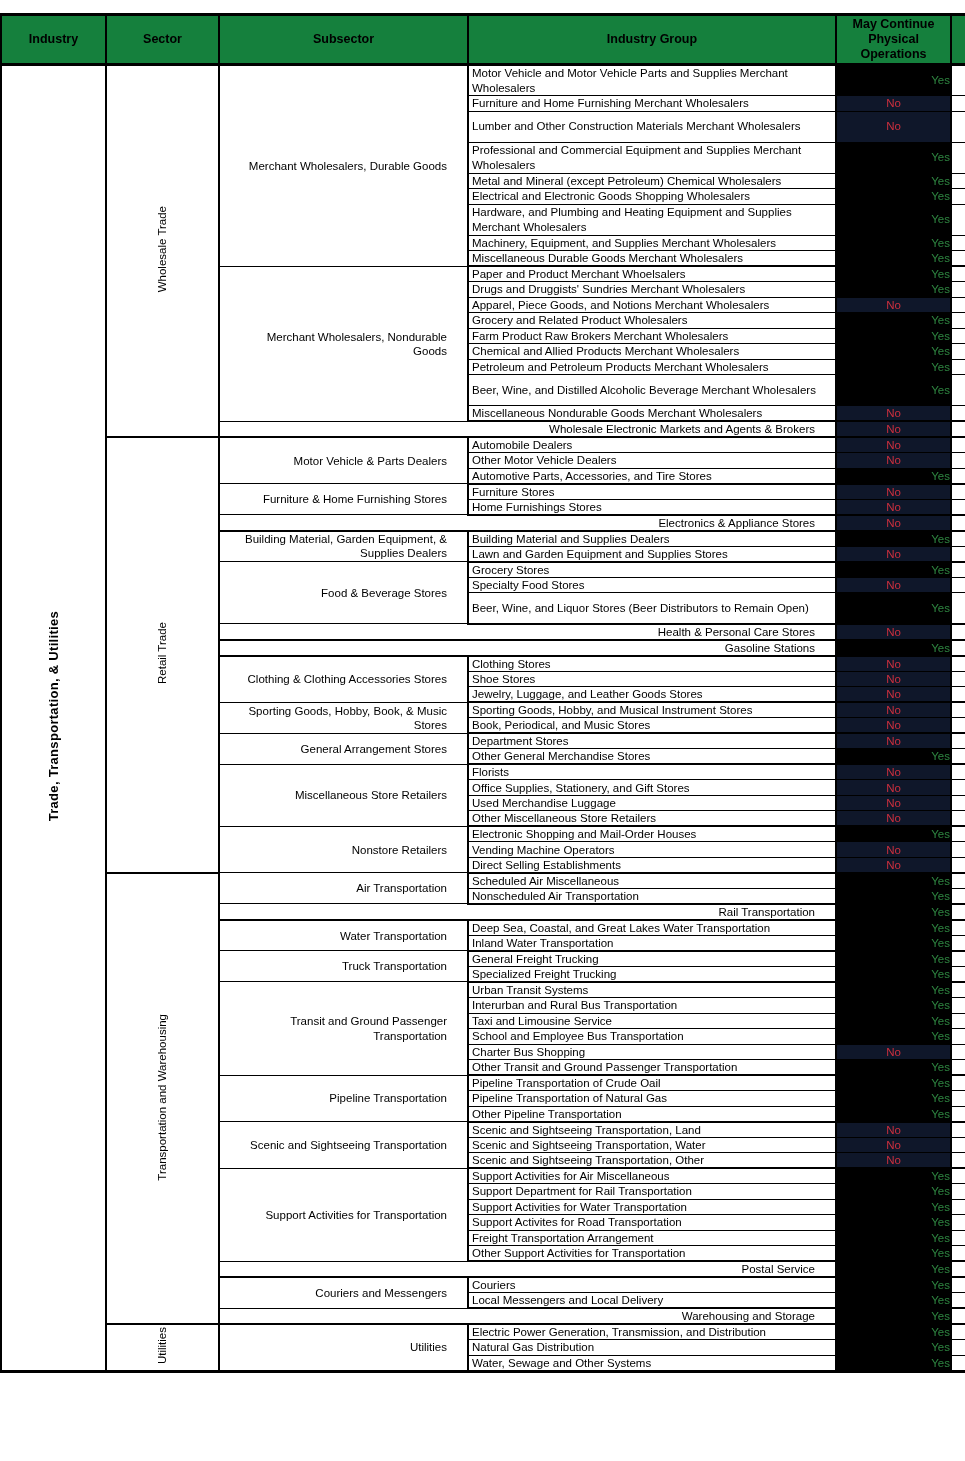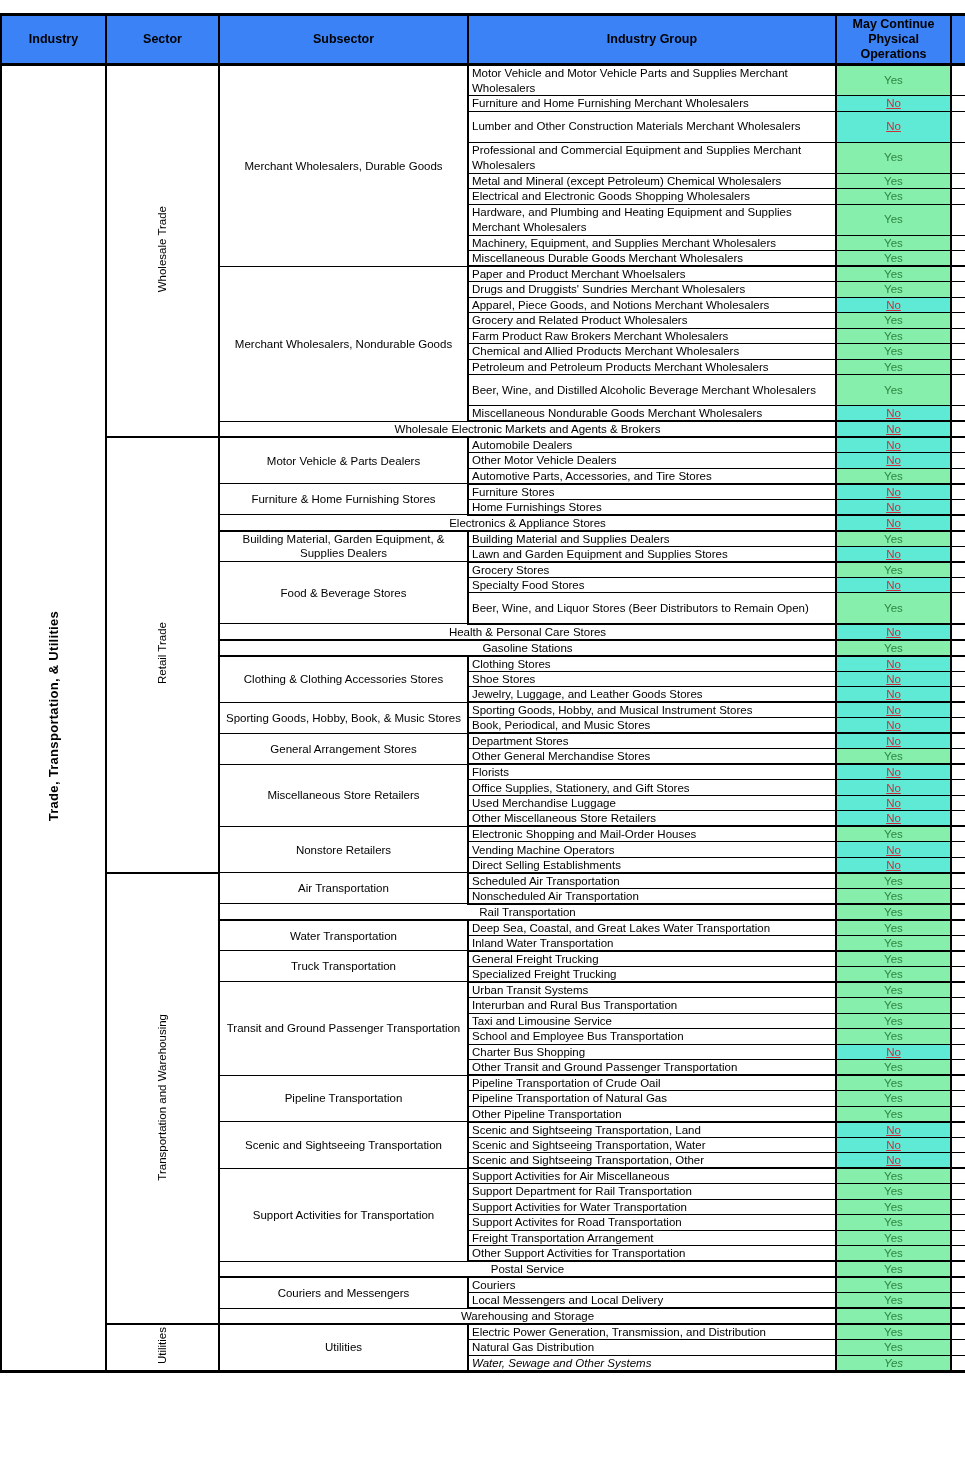--- a/index.html
+++ b/index.html
@@ -3,38 +3,38 @@
 <meta charset="utf-8">
 <style>
   html,body{margin:0;padding:0;background:#fff;}
   .page{position:relative;width:965px;height:1461px;background:#fff;overflow:hidden;
         font-family:"Liberation Sans",sans-serif;color:#000;}
   table.grid{border-collapse:collapse;table-layout:fixed;width:965px;margin-top:13px;
         border-top:3px solid #000;border-left:2px solid #000;border-bottom:3px solid #000;border-right:0;}
   th,td{border:1px solid #000;border-left-width:2px;border-right-width:2px;overflow:hidden;
         padding:0;vertical-align:middle;}
   thead tr{height:48px;}
-  thead th{background:#3b82f6;font-size:12.5px;font-weight:bold;text-align:center;
+  thead th{background:#15803d;font-size:12.5px;font-weight:bold;text-align:center;
         border-top:3px solid #000;border-bottom:3px solid #000;padding:1px 2px;line-height:1.2;margin-top:23px;}
   th.edge-h{border-right:none;}
   tbody tr{height:15.5px;}
   tbody tr.tall{height:31px;}
   td{font-size:11.5px;line-height:1.22;}
   .group-cell{padding:0 3px;text-align:left;}
-  .subsector-cell{padding:0 3px;text-align:center;}
+  .subsector-cell{padding:0 20px;text-align:right;}
   .sector-cell{text-align:center;border-bottom-width:2px;}
   .industry-cell{text-align:center;border-bottom-width:3px;}
   .vtext{display:inline-block;writing-mode:vertical-rl;transform:rotate(180deg);white-space:nowrap;}
   .industry-cell .vtext{font-weight:bold;font-size:13px;letter-spacing:.3px;}
   .sector-cell .vtext{font-size:11.5px;}
   .val{text-align:center;}
-  .val-yes{background:#86efac;color:#2e8540;}
-  .val-no{background:#5eead4;color:#cc2f3e;text-decoration:underline;}
+  .val-yes{background:#000000;color:#2e8540;text-align:right;}
+  .val-no{background:#0f172a;color:#cc2f3e;}
   tr.thick td{border-bottom-width:2px;}
-  tr.tbl-end td{border-bottom-width:3px;font-style:italic;}
+  tr.tbl-end td{border-bottom-width:3px;}
   .edge-cell{background:#fff;border-right:none;}
 </style>
 </head>
 <body>
 
 <div class="page">
   <table class="grid">
     <colgroup>
       <col style="width:105px">
       <col style="width:113px">
@@ -294,21 +294,21 @@
           <td class="edge-cell"></td>
         </tr>
         <tr class="thick">
           <td class="group-cell"><span>Direct Selling Establishments</span></td>
           <td class="val val-no"><span>No</span></td>
           <td class="edge-cell"></td>
         </tr>
         <tr>
           <td class="sector-cell" rowspan="29"><span class="vtext">Transportation and Warehousing</span></td>
           <td class="subsector-cell" rowspan="2"><span>Air Transportation</span></td>
-          <td class="group-cell"><span>Scheduled Air Transportation</span></td>
+          <td class="group-cell"><span>Scheduled Air Miscellaneous</span></td>
           <td class="val val-yes"><span>Yes</span></td>
           <td class="edge-cell"></td>
         </tr>
         <tr class="thick">
           <td class="group-cell"><span>Nonscheduled Air Transportation</span></td>
           <td class="val val-yes"><span>Yes</span></td>
           <td class="edge-cell"></td>
         </tr>
         <tr class="thick">
           <td class="subsector-cell" colspan="2"><span>Rail Transportation</span></td>

